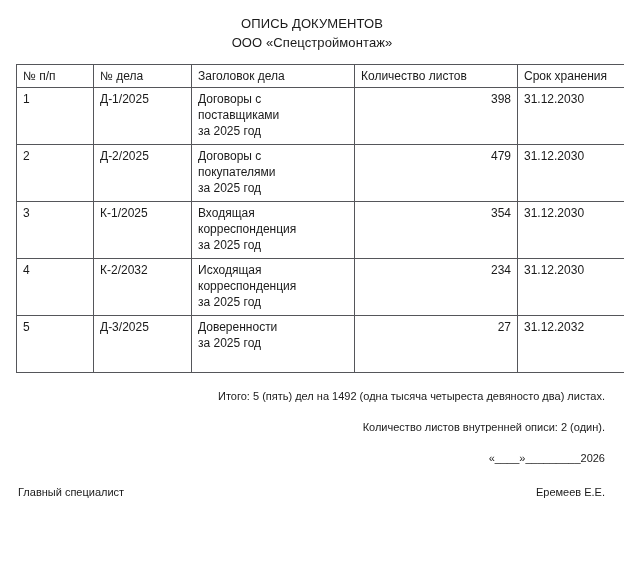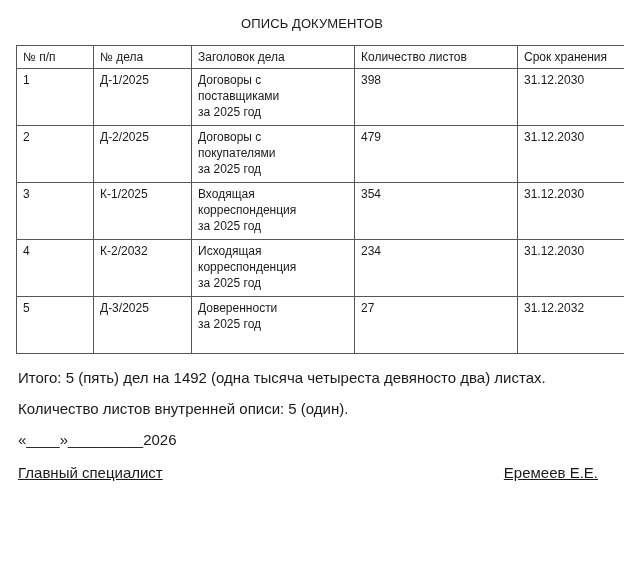--- a/index.html
+++ b/index.html
@@ -61,57 +61,58 @@
     padding-bottom: 3px;
   }
   table.inventory tbody td {
     height: 50px;
   }
   .c-num    { width: 64px; }
   .c-case   { width: 85px; }
   .c-title  { width: 150px; }
   .c-sheets { width: 150px; text-align: center; }
   .c-term   { width: 145px; }
-  td.c-sheets { text-align: left; }
+  td.c-sheets { text-align: right; }
   .title-lines span {
     display: block;
   }
 
   
   .footer {
-    margin: 16px 26px 0 18px;
-    font-size: 15px;
+    margin: 16px 19px 0 18px;
+    font-size: 11px;
+    text-align: right;
   }
   .f-line {
     line-height: 15px;
     margin-bottom: 16px;
     white-space: nowrap;
   }
   .f-line.tight { margin-bottom: 0; }
   .sign-block {
     margin-top: 17px;
     position: relative;
   }
   .sign-row {
     display: flex;
     justify-content: space-between;
     align-items: flex-end;
     line-height: 18px;
-    text-decoration: underline;
   }
   .sign-left span { display: block; }
   .sign-name { white-space: nowrap; }
 </style>
 </head>
 <body>
 
 <div class="page">
 
   <div class="doc-header">
     <div class="hline">ОПИСЬ ДОКУМЕНТОВ</div>
+    <div class="hline">ООО «Спецстроймонтаж»</div>
   </div>
 
   <div class="table-wrap">
     <table class="inventory">
       <thead>
         <tr>
           <th class="c-num">№ п/п</th>
           <th class="c-case">№ дела</th>
           <th class="c-title">Заголовок дела</th>
           <th class="c-sheets">Количество листов</th>
@@ -179,21 +180,21 @@
           <td class="c-sheets">27</td>
           <td class="c-term">31.12.2032</td>
         </tr>
 
       </tbody>
     </table>
   </div>
 
   <div class="footer">
     <div class="f-line">Итого: 5 (пять) дел на 1492 (одна тысяча четыреста девяносто два) листах.</div>
-    <div class="f-line">Количество листов внутренней описи: 5 (один).</div>
+    <div class="f-line">Количество листов внутренней описи: 2 (один).</div>
     <div class="f-line">«____»_________2026</div>
 
     <div class="sign-block">
       <div class="sign-row">
         <div class="sign-left">
           <span>Главный специалист</span>
         </div>
         <div class="sign-name">Еремеев Е.Е.</div>
       </div>
     </div>

